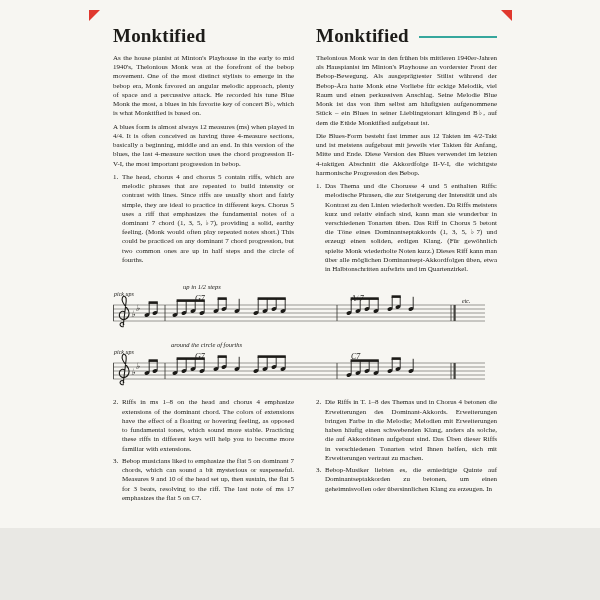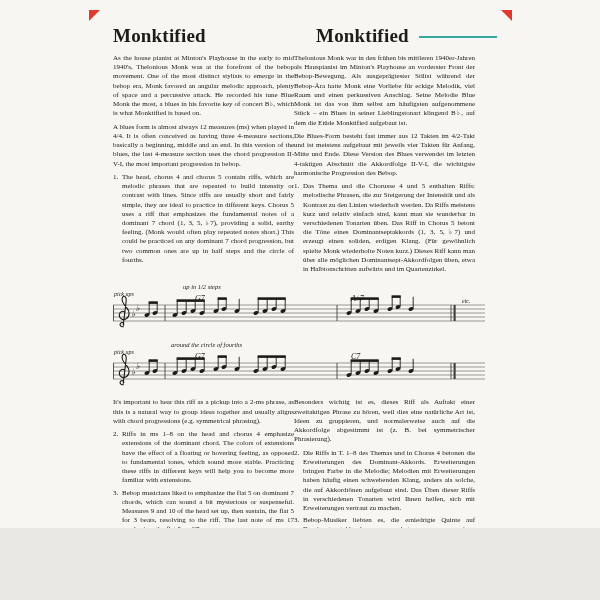--- a/index.html
+++ b/index.html
@@ -6,21 +6,21 @@
   .canvas{position:relative;width:600px;height:528px;background:#f7f6f2;overflow:hidden;
           font-family:"Liberation Serif",serif;color:var(--ink,#22211e);}
   .corner{position:absolute;width:0;height:0;}
   .corner-left{left:89px;top:10px;border-top:11px solid var(--red,#e0382e);border-right:11px solid transparent;}
   .corner-right{right:88px;top:10px;border-top:11px solid var(--red,#e0382e);border-left:11px solid transparent;}
   .content{position:absolute;left:113px;top:26px;width:384px;}
   .head-row{display:flex;gap:22px;margin-bottom:9px;}
   .hcol{width:181px;display:flex;align-items:center;}
   h1{font-size:19px;line-height:1;margin:0;font-weight:bold;letter-spacing:.2px;color:#1d1c19;}
   .rule{flex:1;height:2px;background:var(--teal,#36a79d);margin-left:10px;margin-top:3px;}
-  .row{display:flex;}
+  .row{display:flex;gap:22px;}
   .col{width:181px;font-size:7px;line-height:1.32;text-align:justify;}
   .col p{margin:0 0 4px 0;}
   .li{display:flex;margin-bottom:3px;}
   .num{width:9px;flex:none;}
   .litext{flex:1;text-align:justify;}
   .notation{margin:4px 0 5px 0;font-style:italic;}
   .notation svg{display:block;}
   svg text{font-family:"Liberation Serif",serif;fill:#22211e;}
   .cap{font-size:6.5px;}
   .chord{font-size:8px;}
@@ -240,32 +240,30 @@
           <line class="stem" x1="287.2" y1="29.5" x2="287.2" y2="19.8"></line>
           <line class="beam" x1="278.6" y1="19.6" x2="287.8" y2="19.6"></line>
           <ellipse class="nh" cx="298" cy="32" rx="2.6" ry="1.8" transform="rotate(-20 298 32)"></ellipse>
           <line class="stem" x1="300.2" y1="31.5" x2="300.2" y2="19.8"></line>
         </g>
       </svg>
     </div>
 
     <div class="row">
       <div class="col">
-        <p>It's important to hear this riff as a pickup into a 2-ms phrase, as this is a natural way to group ideas together and usually aligns with chord progressions (e.g. symmetrical phrasing).</p>
         <div class="li">
           <span class="num">2.</span>
           <span class="litext">Riffs in ms 1–8 on the head and chorus 4 emphasize extensions of the dominant chord. The colors of extensions have the effect of a floating or hovering feeling, as opposed to fundamental tones, which sound more stable. Practicing these riffs in different keys will help you to become more familiar with extensions.</span>
         </div>
         <div class="li">
           <span class="num">3.</span>
           <span class="litext">Bebop musicians liked to emphasize the flat 5 on dominant 7 chords, which can sound a bit mysterious or suspenseful. Measures 9 and 10 of the head set up, then sustain, the flat 5 for 3 beats, resolving to the riff. The last note of ms 17 emphasizes the flat 5 on C7.</span>
         </div>
       </div>
       <div class="col">
-        <p>Besonders wichtig ist es, dieses Riff als Auftakt einer zweitaktigen Phrase zu hören, weil dies eine natürliche Art ist, Ideen zu gruppieren, und normalerweise auch auf die Akkordfolge abgestimmt ist (z. B. bei symmetrischer Phrasierung).</p>
         <div class="li">
           <span class="num">2.</span>
           <span class="litext">Die Riffs in T. 1–8 des Themas und in Chorus 4 betonen die Erweiterungen des Dominant-Akkords. Erweiterungen bringen Farbe in die Melodie; Melodien mit Erweiterungen haben häufig einen schwebenden Klang, anders als solche, die auf Akkordtönen aufgebaut sind. Das Üben dieser Riffs in verschiedenen Tonarten wird Ihnen helfen, sich mit Erweiterungen vertraut zu machen.</span>
         </div>
         <div class="li">
           <span class="num">3.</span>
           <span class="litext">Bebop-Musiker liebten es, die erniedrigte Quinte auf Dominantseptakkorden zu betonen, um einen geheimnisvollen oder übersinnlichen Klang zu erzeugen. In</span>
         </div>
       </div>
     </div>

